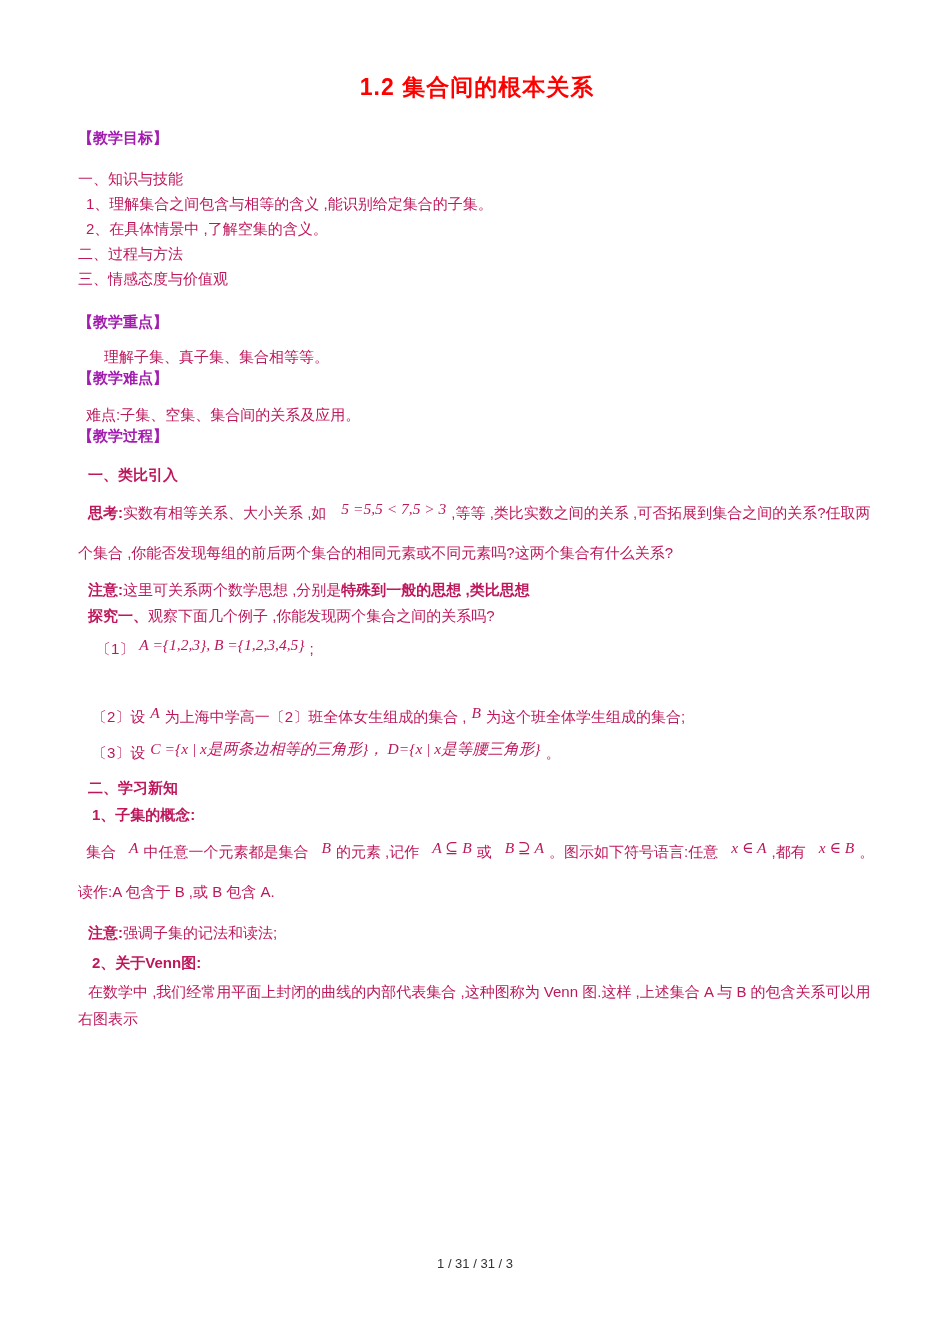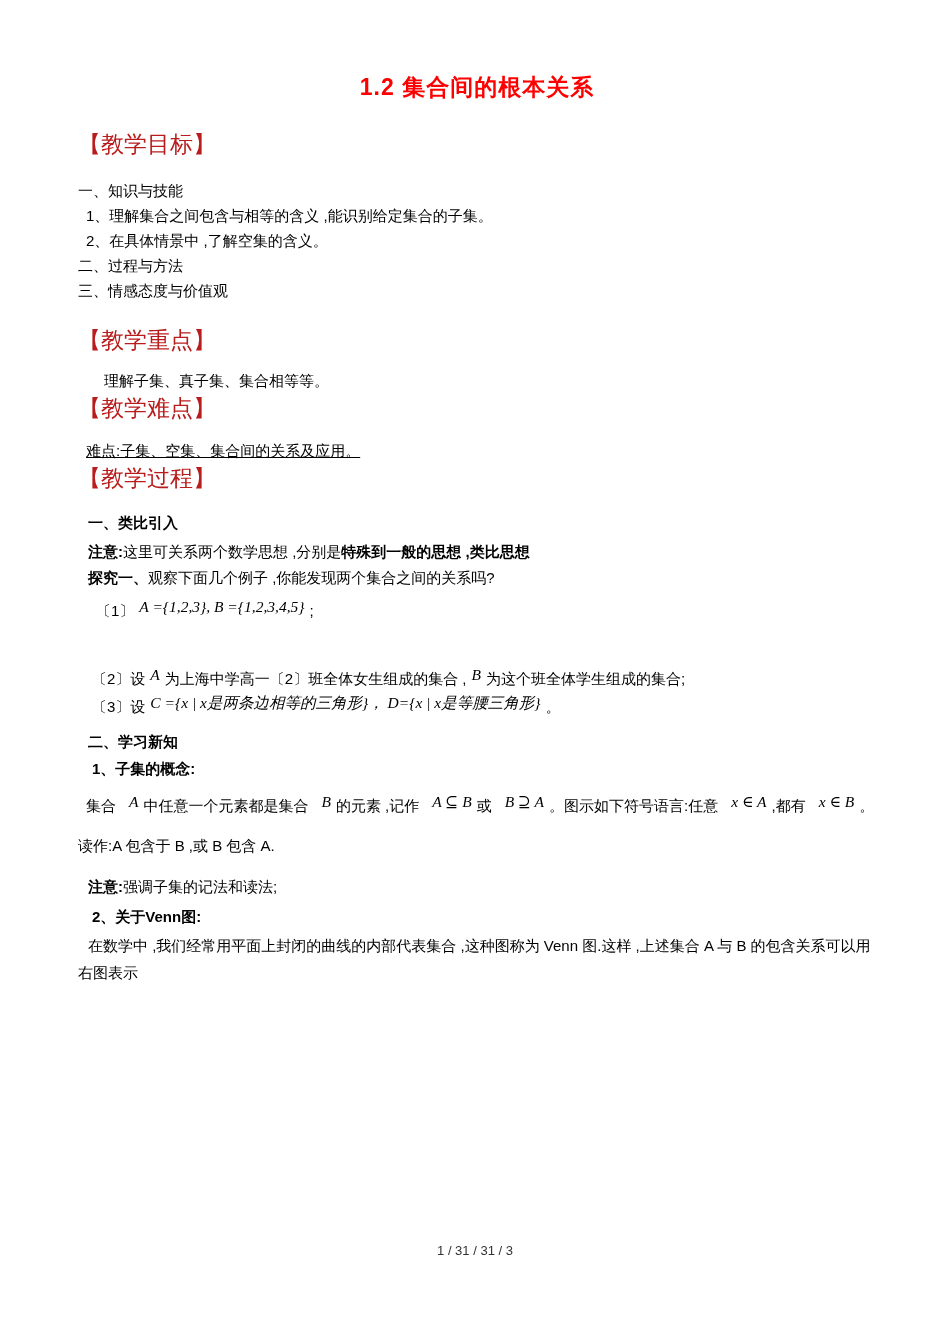--- a/index.html
+++ b/index.html
@@ -17,36 +17,36 @@
 
   .doc-title {
     text-align: center;
     font-size: 23px;
     font-weight: bold;
     color: #fe0000;
     letter-spacing: 1px;
   }
 
   .h1 {
-    font-size: 23px;
-    font-weight: normal;
-    color: #b91c1c;
+    font-size: 15px;
+    font-weight: bold;
+    color: #a21caf;
   }
   .mt-heading { margin-top: 26px; }
 
   .line, .p {
     font-size: 15px;
     line-height: 25px;
-    color: #000000;
+    color: #be185d;
   }
   .list { margin-top: 18px; }
   .li-ind { padding-left: 8px; }
   .ti-8 { text-indent: 8px; }
   .ti-10 { text-indent: 10px; }
-  .pl-8  { padding-left: 8px; text-decoration: underline; }
+  .pl-8  { padding-left: 8px; }
   .pl-10 { padding-left: 10px; }
   .pl-14 { padding-left: 14px; }
   .pl-18 { padding-left: 18px; }
   .pl-26 { padding-left: 26px; }
 
   .bold { font-weight: bold; }
 
   .math {
     font-family: "Liberation Serif", "DejaVu Serif", serif;
     font-style: italic;
@@ -58,32 +58,32 @@
 
   .lh-26 { line-height: 26px; }
   .lh-27 { line-height: 27px; }
   .lh-28 { line-height: 28px; }
   .lh-40 { line-height: 40px; }
   .lh-42 { line-height: 42px; }
 
   .mt-2  { margin-top: 2px; }
   .mt-4  { margin-top: 4px; }
   .mt-6  { margin-top: 6px; }
-  .mt-8  { }
+  .mt-8  { margin-top: 8px; }
   .mt-12 { margin-top: 12px; }
   .mt-14 { margin-top: 14px; }
   .mt-16 { margin-top: 16px; }
   .mt-18 { margin-top: 8px; }
   .mt-20 { }
   .mt-22 { margin-top: 22px; }
   .mt-26 { margin-top: 40px; }
 
   .footer {
     position: absolute;
-    bottom: 81px;
+    bottom: 68px;
     left: 0;
     width: 100%;
     text-align: center;
     font-size: 13px;
     color: #333333;
   }
 </style>
 </head>
 <body>
 
@@ -105,20 +105,21 @@
     <h2 class="h1 mt-22">【教学重点】</h2>
     <p class="p mt-12 pl-26">理解子集、真子集、集合相等等。</p>
 
     <h2 class="h1 mt-20">【教学难点】</h2>
     <p class="p mt-14 pl-8">难点:子集、空集、集合间的关系及应用。</p>
 
     <h2 class="h1 mt-20">【教学过程】</h2>
 
     <p class="p bold mt-16 pl-10">一、类比引入</p>
 
+    <p class="p lh-40 mt-6 ti-10"><span class="bold">思考:</span><span>实数有相等关系、大小关系 ,如</span><span class="math raised">5 =5,5 &lt; 7,5 &gt; 3</span><span>,等等 ,类比实数之间的关系 ,可否拓展到集合之间的关系?任取两个集合 ,你能否发现每组的前后两个集合的相同元素或不同元素吗?这两个集合有什么关系?</span></p>
 
     <p class="p lh-26 mt-4 ti-10"><span class="bold">注意:</span><span>这里可关系两个数学思想 ,分别是</span><span class="bold">特殊到一般的思想 ,类比思想</span></p>
 
     <p class="p lh-26 ti-10"><span class="bold">探究一、</span><span>观察下面几个例子 ,你能发现两个集合之间的关系吗?</span></p>
 
     <p class="p lh-28 mt-6 pl-18"><span>〔1〕</span><span class="math raised">A ={1,2,3}, B ={1,2,3,4,5}</span><span>;</span></p>
 
     <p class="p lh-28 mt-26 pl-14"><span>〔2〕设</span><span class="math raised">A</span><span>为上海中学高一〔2〕班全体女生组成的集合 ,</span><span class="math raised">B</span><span>为这个班全体学生组成的集合;</span></p>
 
     <p class="p lh-28 mt-8 pl-14"><span>〔3〕设</span><span class="math raised">C ={x | x是两条边相等的三角形}， D={x | x是等腰三角形}</span><span>。</span></p>

